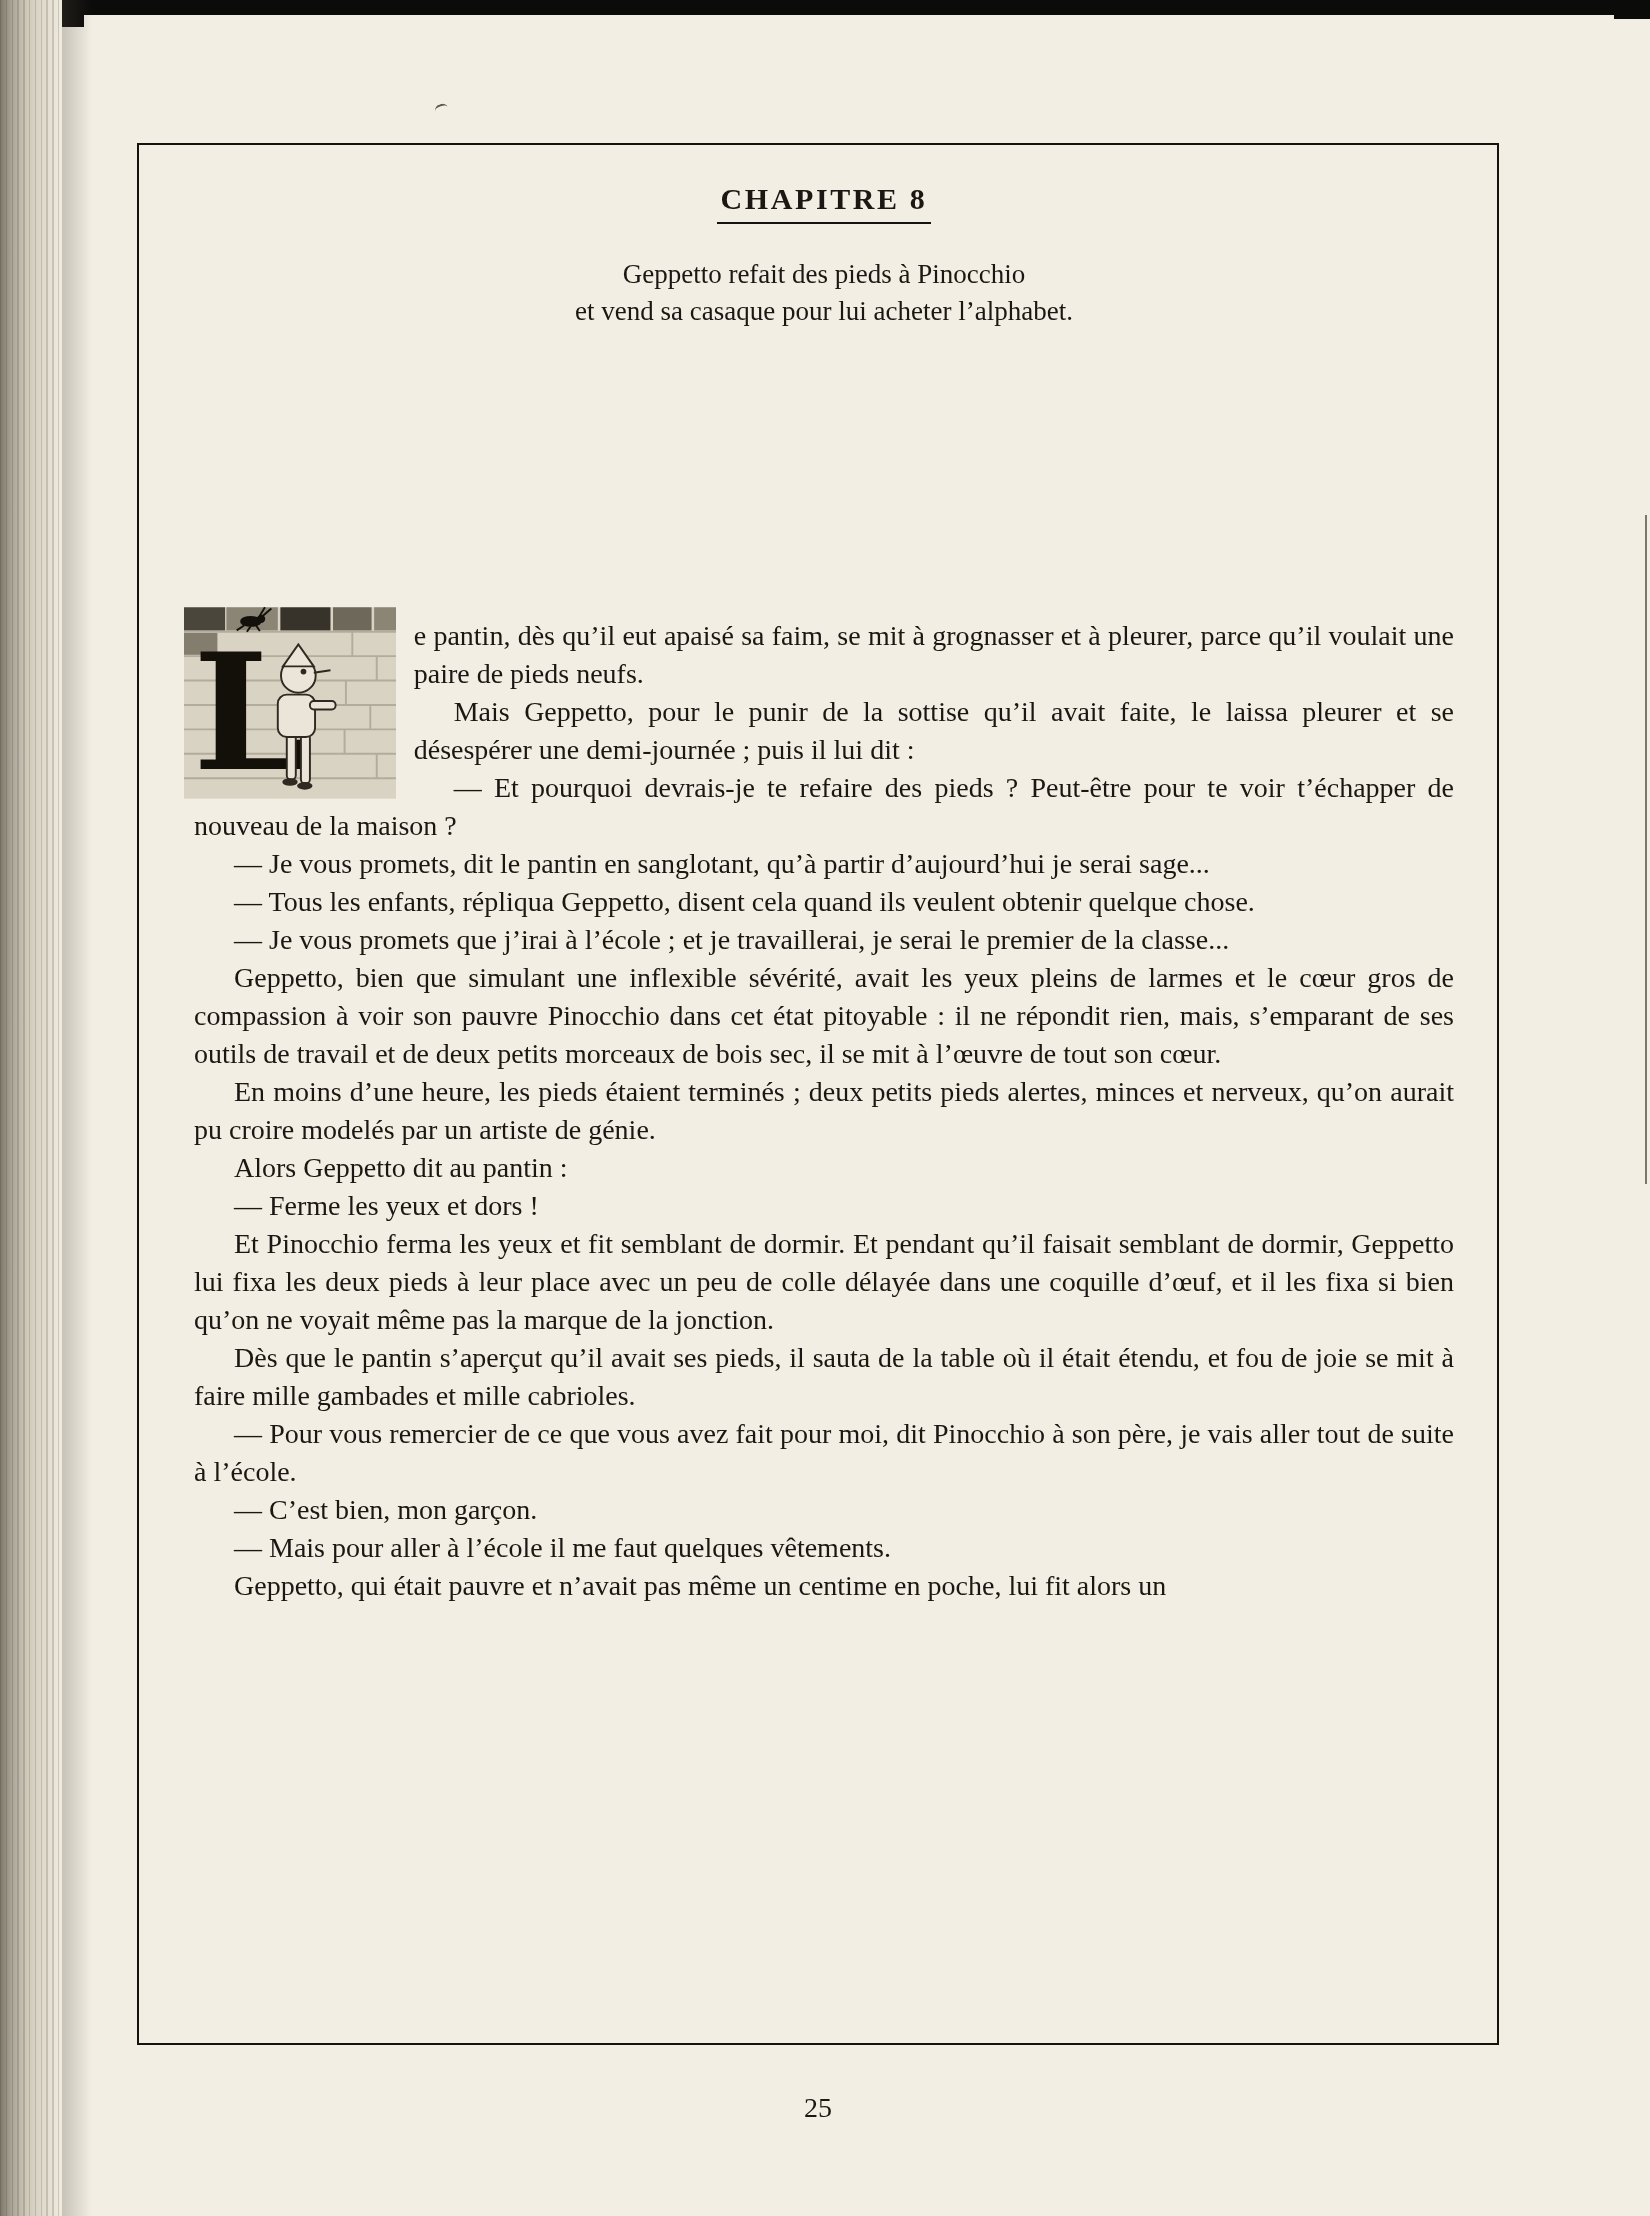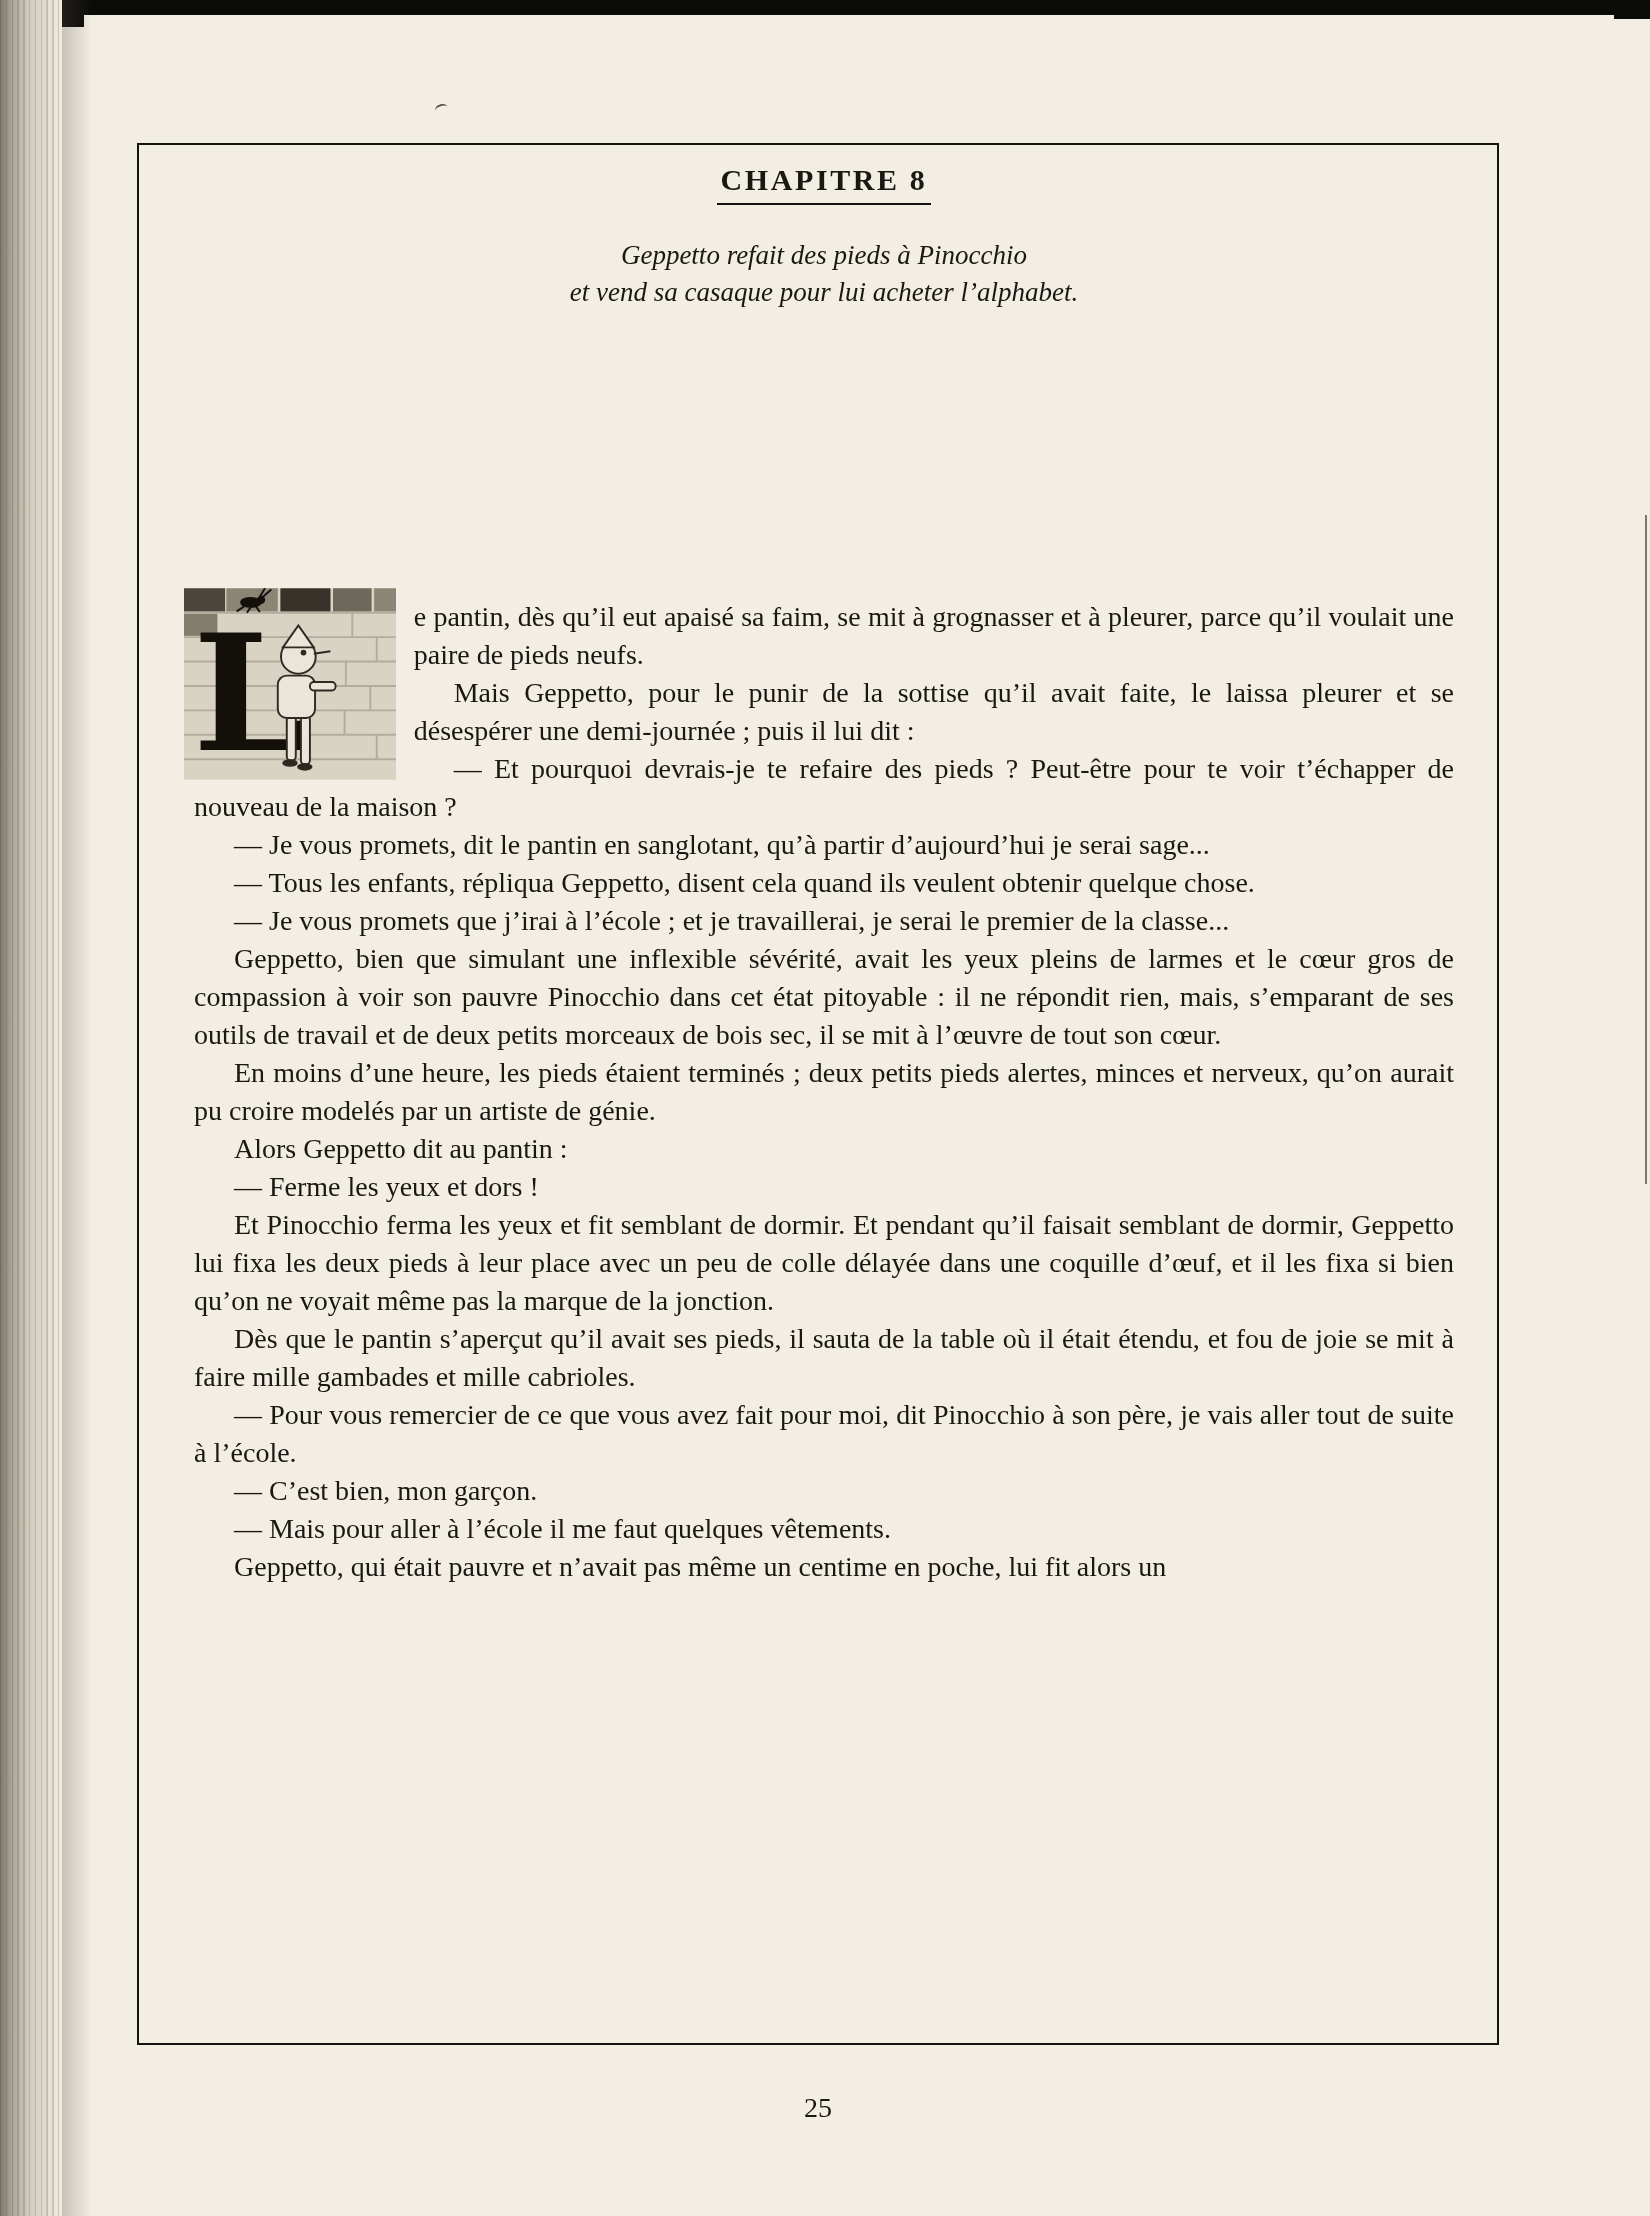--- a/index.html
+++ b/index.html
@@ -41,28 +41,28 @@
     border-top: 2.6px solid rgba(60,50,40,.8); border-radius: 50%;
     transform: rotate(-18deg);
   }
 
   
   .frame {
     position: absolute; left: 137px; top: 143px;
     width: 1362px; height: 1902px;
     border: 2.6px solid #151310;
     box-sizing: border-box;
-    padding: 18px 43px 0 55px;
+    padding: 37px 43px 0 55px;
     overflow: hidden;
   }
 
   .chapter-title { text-align: center; font-weight: bold; font-size: 30px; letter-spacing: 2.6px; }
   .chapter-title .title-inner { display: inline-block; border-bottom: 2.6px solid #151310; padding: 0 3.9px 5.8px 3.9px; }
 
-  .subtitle { margin-top: 32px; text-align: center; font-style: italic; font-size: 27px; line-height: 37px; }
+  .subtitle { margin-top: 32px; text-align: center; font-size: 27px; line-height: 37px; }
 
   .body-text { margin-top: 287px; font-size: 28px; line-height: 38px; text-align: justify; }
   .para { margin: 0; }
   .para.indent { text-indent: 40px; }
 
   .dropcap-illustration {
     float: left; width: 212px; height: 192px;
     margin: -10.3px 18px 3.9px -10.3px;
   }
 

